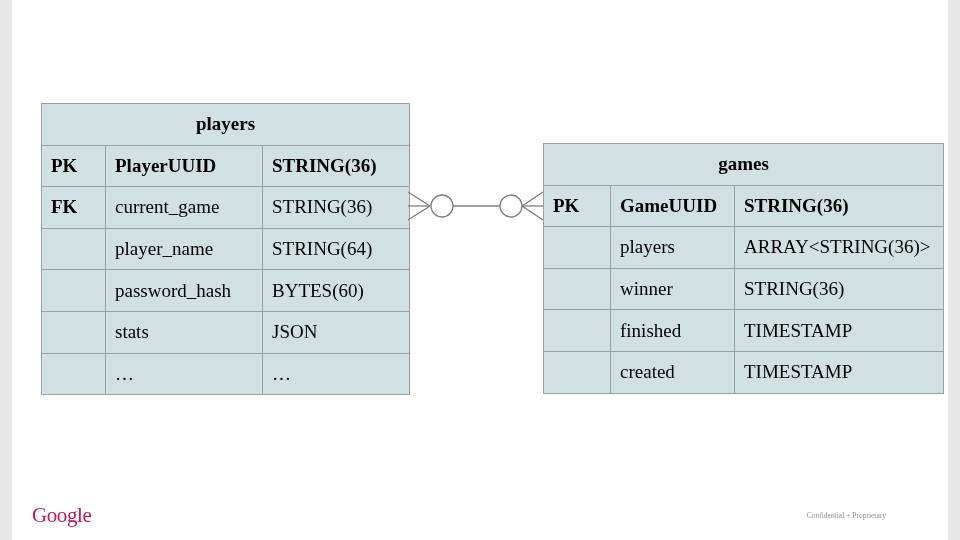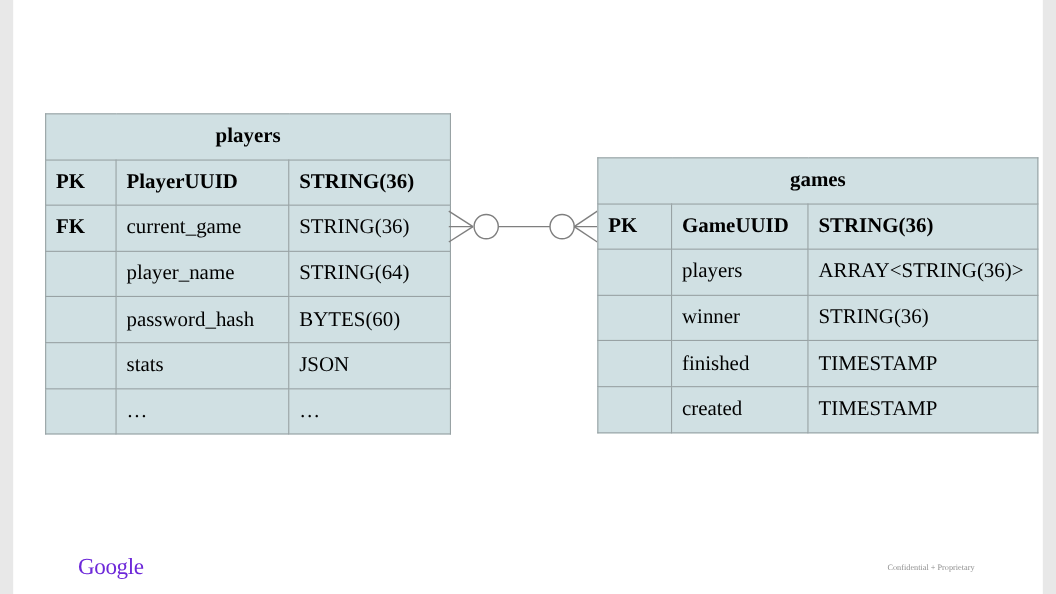--- a/index.html
+++ b/index.html
@@ -60,23 +60,22 @@
   .connector-svg line, .connector-svg circle {
     stroke: #7f7f7f;
     stroke-width: 1.3;
   }
   .connector-svg circle { fill: #ffffff; }
 
   .google-logo {
     position: absolute;
     left: 20px; top: 503px;
     font-size: 21px;
-    color: #6d28d9;
+    color: #be185d;
     letter-spacing: -0.4px;
-    margin-left: 39px;
   }
   .confidential {
     position: absolute;
     right: 62px; top: 511px;
     font-size: 7.5px;
     color: #8f8f8f;
   }
 </style>
 </head>
 <body>

